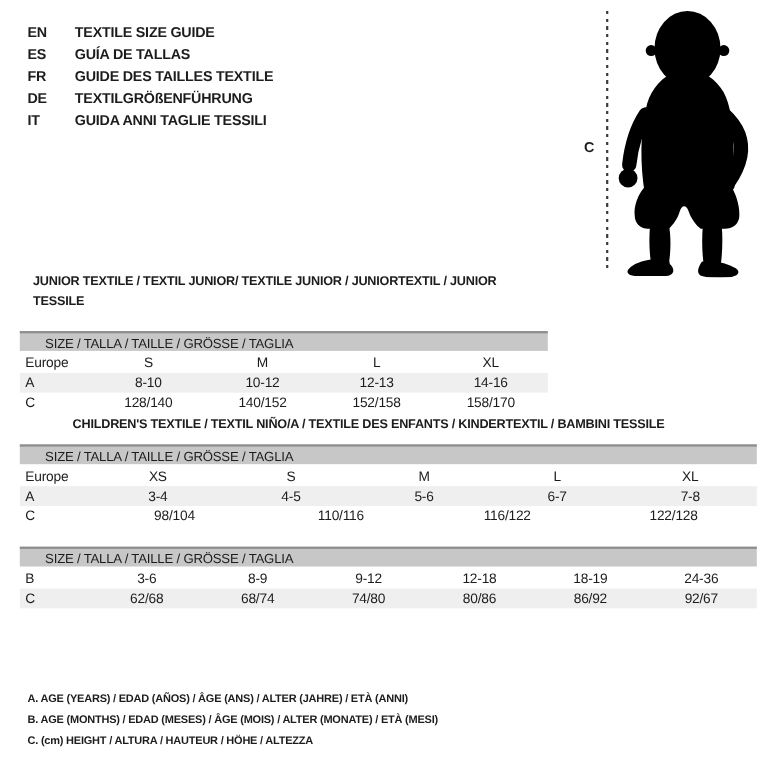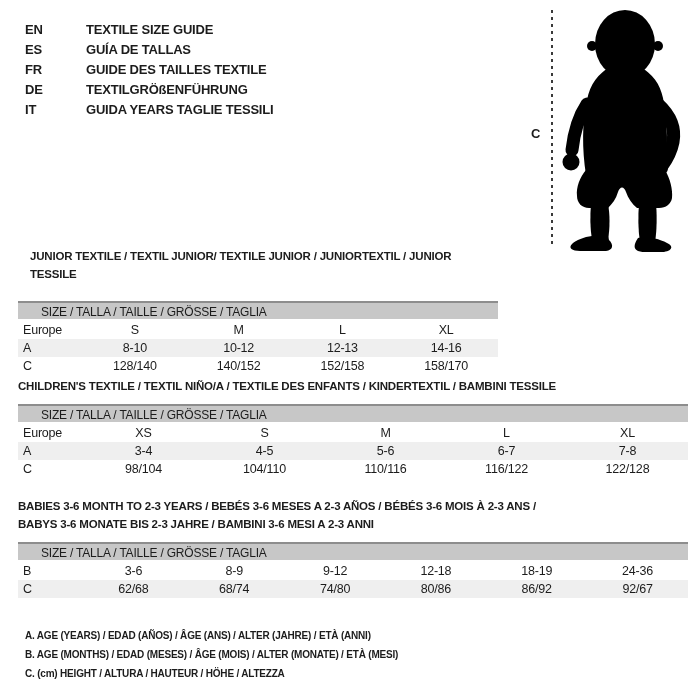--- a/index.html
+++ b/index.html
@@ -2,37 +2,37 @@
 <html><head>
 <meta charset="utf-8">
 <style>
   html,body{margin:0;padding:0;background:#fff;}
   .sheet{
     position:relative;width:700px;height:700px;background:#ffffff;overflow:hidden;
     font-family:"Liberation Sans", sans-serif;color:#1c1c1c;
   }
   
   .lang-list{position:absolute;left:25px;top:20px;}
-  .lang-row{display:flex;line-height:20px;font-size:13px;font-weight:700;letter-spacing:-0.2px;gap:18px;}
+  .lang-row{display:flex;line-height:20px;font-size:13px;font-weight:700;letter-spacing:-0.2px;}
   .lang-code{width:43px;flex:0 0 43px;}
   
   .dotted-line{
     position:absolute;left:551px;top:10px;width:2px;height:234px;
     background-image:repeating-linear-gradient(to bottom,#3a3a3a 0 3px,transparent 3px 7px);
   }
   .c-label{position:absolute;left:531px;top:126px;font-size:13px;font-weight:700;}
   .toddler{position:absolute;left:556px;top:4px;}
   
   .table-block{position:absolute;left:18px;}
   .t1{top:247px;width:480px;}
   .t2{top:377px;width:670px;}
   .t3{top:497px;width:670px;}
   .ttitle{font-size:11.5px;font-weight:700;line-height:18px;letter-spacing:-0.2px;}
   .t1 .ttitle-wrap{margin-bottom:18px;margin-left:12px;}
-  .t2 .ttitle-wrap,.t3 .ttitle-wrap{margin-bottom:9px;}
+  .t2 .ttitle-wrap,.t3 .ttitle-wrap{margin-bottom:9px;margin-left:48px;}
   .sizebar{
     background:#c7c7c7;border-top:2px solid #8d8d8d;height:18px;line-height:18px;
     font-size:12px;padding-left:23px;letter-spacing:-0.2px;margin-bottom:2px;box-sizing:border-box;
   }
   .trow{display:flex;height:18px;line-height:18px;font-size:12.5px;letter-spacing:-0.2px;align-items:center;}
   .trow.shaded{background:#efefef;}
   .cell{flex:1;text-align:center;}
   .cell.rowlabel{flex:0 0 60px;text-align:left;padding-left:5px;}
   
   .footnotes{position:absolute;left:25px;top:626px;}
@@ -55,21 +55,21 @@
     <div class="lang-row">
       <span class="lang-code">FR</span>
       <span class="lang-label">GUIDE DES TAILLES TEXTILE</span>
     </div>
     <div class="lang-row">
       <span class="lang-code">DE</span>
       <span class="lang-label">TEXTILGRÖßENFÜHRUNG</span>
     </div>
     <div class="lang-row">
       <span class="lang-code">IT</span>
-      <span class="lang-label">GUIDA YEARS TAGLIE TESSILI</span>
+      <span class="lang-label">GUIDA ANNI TAGLIE TESSILI</span>
     </div>
   </div>
 
   <div class="dotted-line"></div>
   <div class="c-label">C</div>
   <svg class="toddler" width="136" height="248" viewBox="0 0 136 248" fill="#000000" xmlns="http://www.w3.org/2000/svg">
     <ellipse cx="69" cy="40" rx="30" ry="34"></ellipse>
     <circle cx="36" cy="42" r="5"></circle>
     <circle cx="102" cy="42" r="5"></circle>
     <path d="M55 62 L83 62 C97 70 104 80 107 94 C112 120 112 145 109 171 L30 171 C26 145 26 118 31 96 C34 80 42 70 55 62 Z"></path>
@@ -132,33 +132,28 @@
           <span class="cell rowlabel">A</span>
           <span class="cell">3-4</span>
           <span class="cell">4-5</span>
           <span class="cell">5-6</span>
           <span class="cell">6-7</span>
           <span class="cell">7-8</span>
         </div>
         <div class="trow">
           <span class="cell rowlabel">C</span>
           <span class="cell">98/104</span>
-          <span class="cell">104/110</span>
           <span class="cell">110/116</span>
           <span class="cell">116/122</span>
           <span class="cell">122/128</span>
         </div>
       </div>
   </div>
 
   <div class="table-block t3">
-    <div class="ttitle-wrap">
-      <div class="ttitle">BABIES 3-6 MONTH TO 2-3 YEARS / BEBÉS 3-6 MESES A 2-3 AÑOS / BÉBÉS 3-6 MOIS À 2-3 ANS /</div>
-      <div class="ttitle">BABYS 3-6 MONATE BIS 2-3 JAHRE / BAMBINI 3-6 MESI A 2-3 ANNI</div>
-    </div>
     <div class="sizebar">SIZE / TALLA / TAILLE / GRÖSSE / TAGLIA</div>
     <div>
         <div class="trow">
           <span class="cell rowlabel">B</span>
           <span class="cell">3-6</span>
           <span class="cell">8-9</span>
           <span class="cell">9-12</span>
           <span class="cell">12-18</span>
           <span class="cell">18-19</span>
           <span class="cell">24-36</span>

